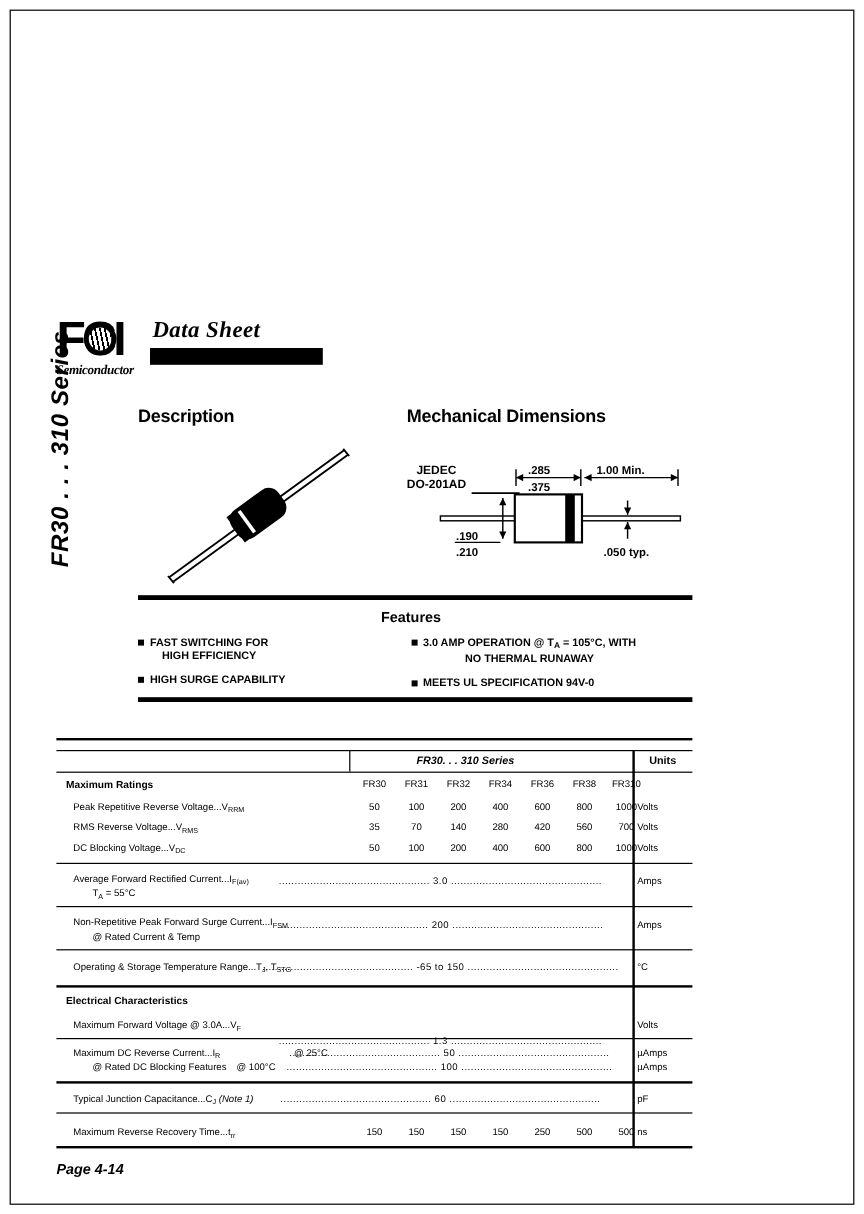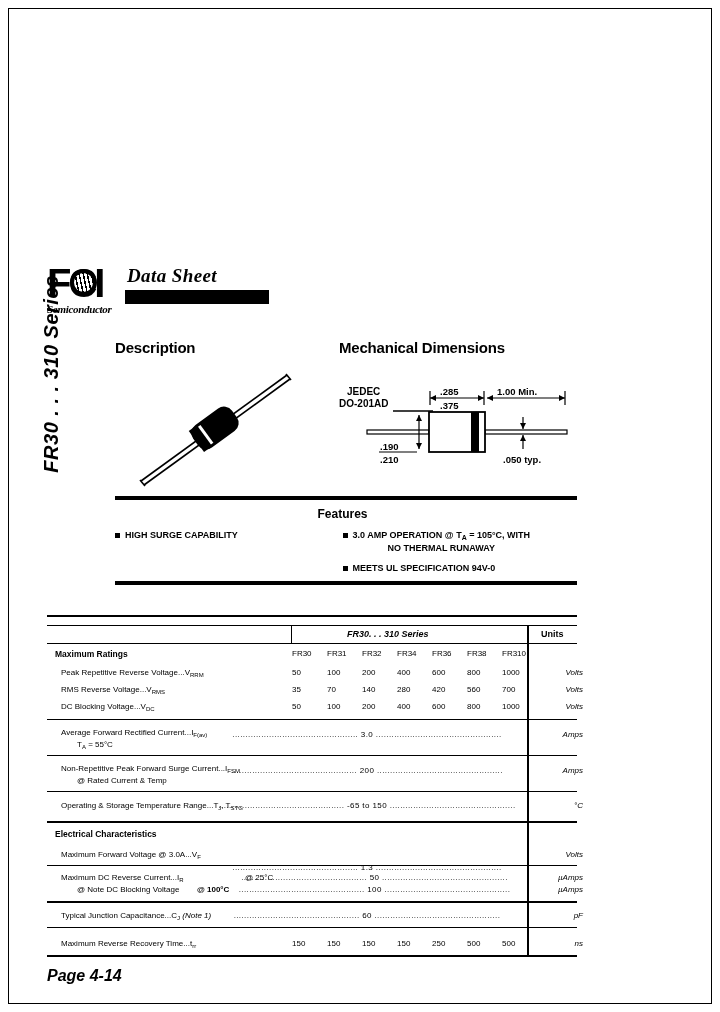--- a/index.html
+++ b/index.html
@@ -226,46 +226,45 @@
     position: absolute;
     font-size: 8px;
     line-height: 10px;
     white-space: nowrap;
   }
   .cell.b { font-weight: bold; }
   .cell.ital { font-style: italic; font-weight: bold; }
   .numcell {
     position: absolute;
     width: 40px;
+    text-align: center;
+    font-size: 8px;
+  }
+  .unit {
+    position: absolute;
+    font-size: 8px;
     text-align: left;
-    font-size: 8px;
-  }
-  .unit {
-    position: absolute;
-    font-size: 8px;
-    text-align: right;
     width: 52px;
-    font-style: italic;
   }
   .dots {
     position: absolute;
     font-size: 8px;
     text-align: center;
     width: 300px;
     letter-spacing: 0.4px;
     overflow: hidden;
     white-space: nowrap;
   }
   sub { font-size: 6px; vertical-align: -2px; }
 
   .footer-page {
     position: absolute;
     left: 38px;
     top: 958px;
-    font-size: 16px;
+    font-size: 12px;
     font-weight: bold;
     font-style: italic;
   }
 </style>
 </head>
 <body>
 
 <div class="page">
  <div class="sheet">
 
@@ -339,20 +338,27 @@
     <text x="166" y="84" font-size="9.5">.050 typ.</text>
   </svg>
 
   <div class="rule-thick" style="left:106px; top:487px; width:462px; height:4px;"></div>
   <div class="rule-thick" style="left:106px; top:572px; width:462px; height:4px;"></div>
 
   <div class="features-wrap">
     <div class="features-title">Features</div>
     <div class="feat-cols">
       <div class="feat-col left">
+        <div class="feat-item">
+          <span class="feat-bullet"></span>
+          <span class="feat-text">
+            <span>FAST SWITCHING FOR</span><br>
+            <span>HIGH EFFICIENCY</span>
+          </span>
+        </div>
         <div class="feat-item">
           <span class="feat-bullet"></span>
           <span class="feat-text">HIGH SURGE CAPABILITY</span>
         </div>
       </div>
       <div class="feat-col right">
         <div class="feat-item">
           <span class="feat-bullet"></span>
           <span class="feat-text">
             <span>3.0 AMP OPERATION @ T</span><sub>A</sub><span> = 105°C, WITH</span><br>
@@ -474,23 +480,23 @@
     <div class="dots" style="left:170px; top:248px;">
       <span>................................................</span>
       <span>1.3</span>
       <span>................................................</span>
     </div>
     <div class="unit" style="left:484px; top:235px;">Volts</div>
 
     <div class="cell" style="left:14px; top:258px;">
       <span>Maximum DC Reverse Current...I</span><sub>R</sub>
     </div>
-    <div class="cell" style="left:30px; top:270px;">@ Note DC Blocking Voltage</div>
+    <div class="cell" style="left:30px; top:270px;">@ Rated DC Blocking Features</div>
     <div class="cell" style="left:150px; top:258px;margin-left:48px;">@      25°C</div>
-    <div class="cell" style="left:150px; top:270px;font-weight:bold;">@    100°C</div>
+    <div class="cell" style="left:150px; top:270px;">@    100°C</div>
     <div class="dots" style="left:185px; top:258px; width:285px;">
       <span>................................................</span>
       <span>50</span>
       <span>................................................</span>
     </div>
     <div class="dots" style="left:185px; top:270px; width:285px;">
       <span>................................................</span>
       <span>100</span>
       <span>................................................</span>
     </div>

